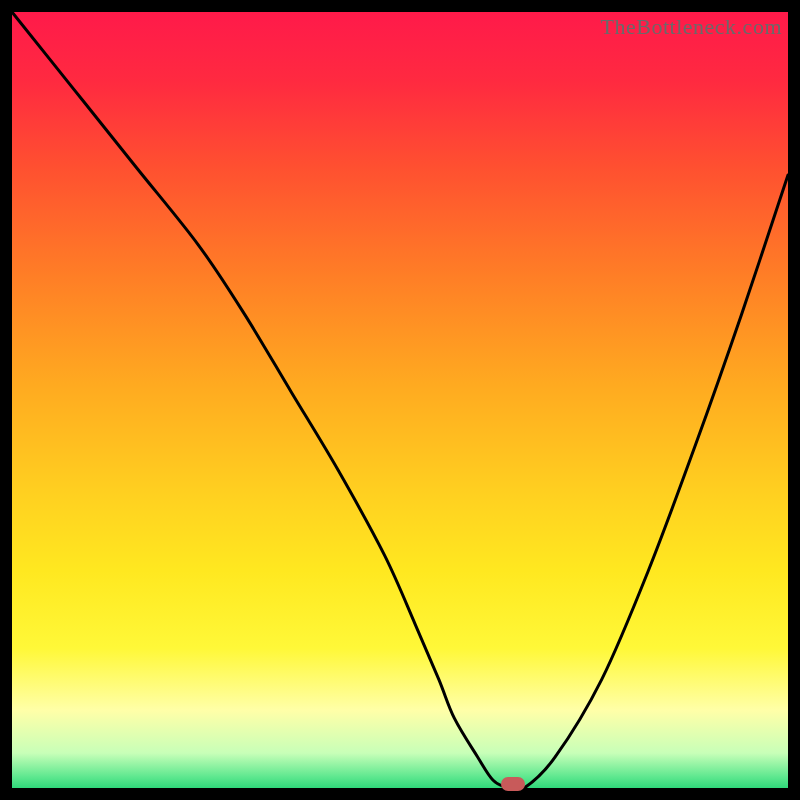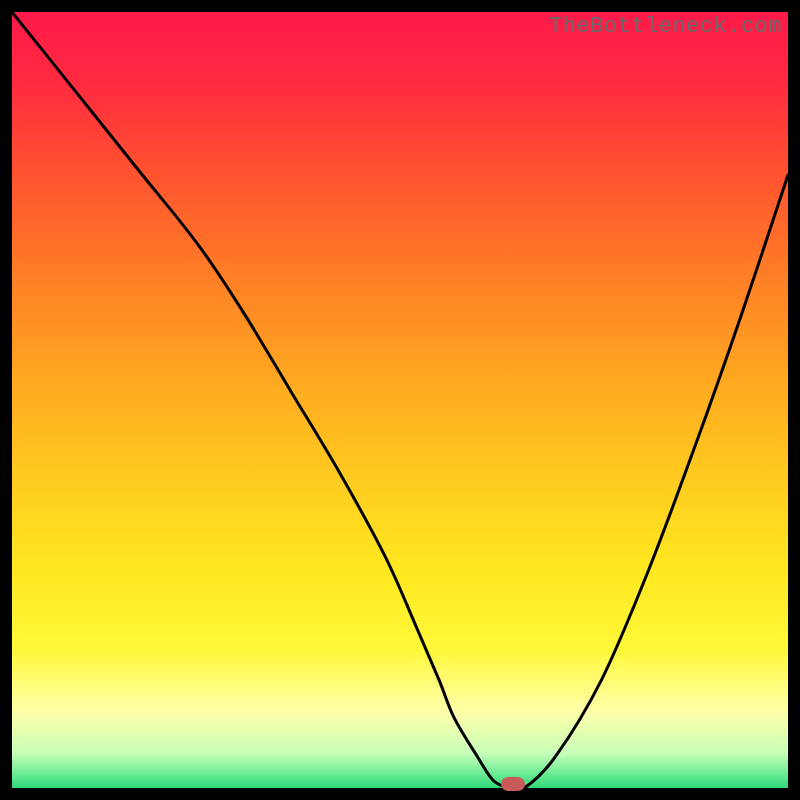--- a/index.html
+++ b/index.html
@@ -23,21 +23,21 @@
     position: absolute;
     left: 12px;
     top: 12px;
     width: 776px;
     height: 776px;
   }
   .watermark {
     position: absolute;
     top: 14px;
     right: 18px;
-    font-family: Liberation Mono, monospace;
+    font-family: Liberation Serif, serif;
     font-size: 22px;
     color: #6a6a6a;
     letter-spacing: 0.5px;
     user-select: none;
   }
   .curve-svg {
     position: absolute;
     left: 12px;
     top: 12px;
     width: 776px;

